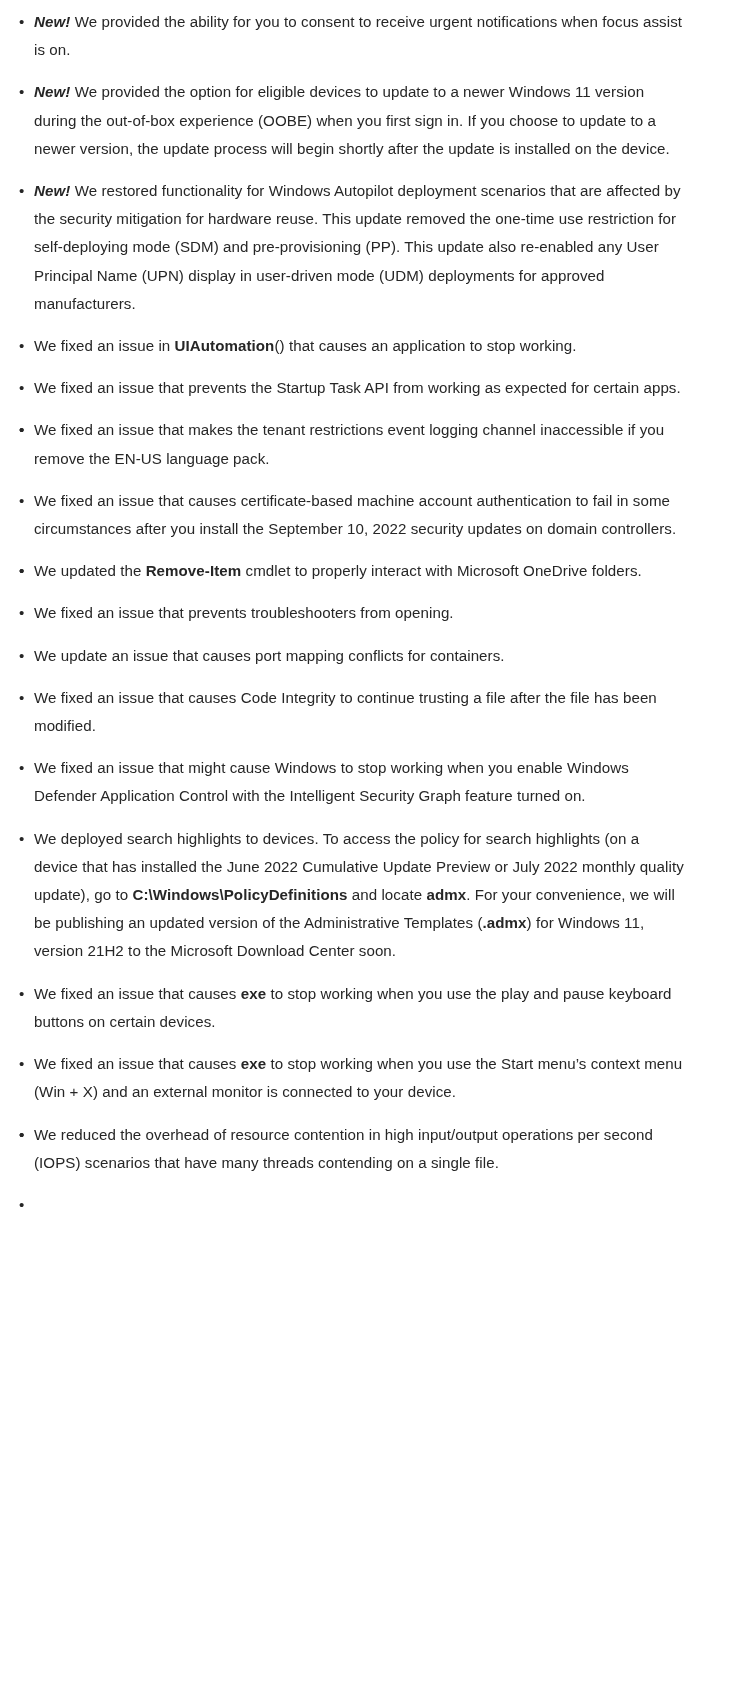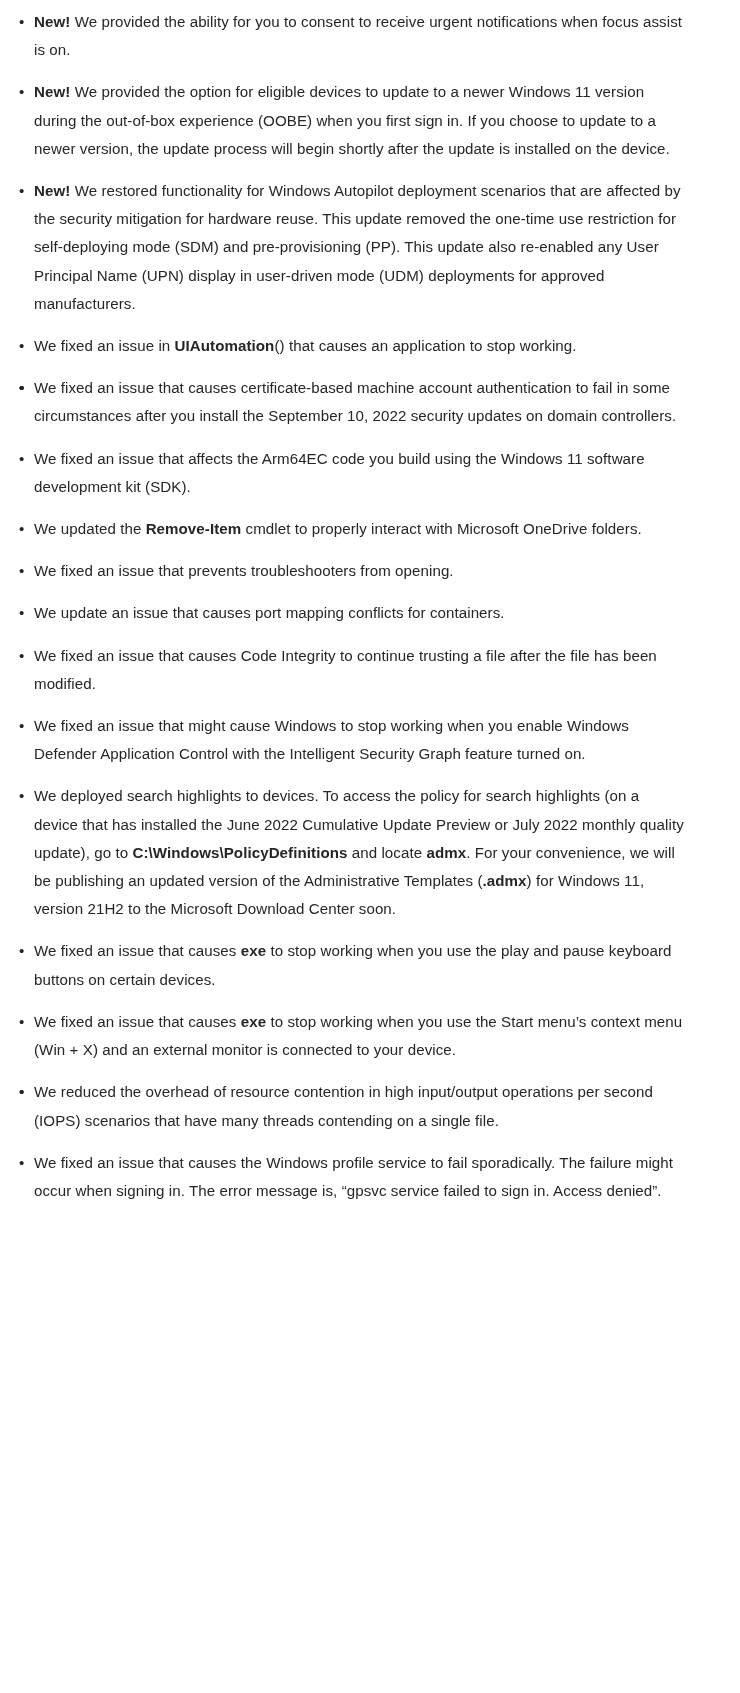--- a/index.html
+++ b/index.html
@@ -47,45 +47,46 @@
     line-height: 28.2px;
     font-size: 15.1px;
     color: #262626;
     text-align: left;
   }
   .seg-bold {
     font-weight: 700;
     text-align: right;
   }
   .seg-italic {
+    font-style: italic;
     font-weight: 700;
   }
   .note-text {
     display: inline;
   }
 </style>
 </head>
 <body>
 
 <div class="page">
   <ul class="notes-list" id="notes-list">
       <li class="note-item"><span class="bullet-marker">•</span><span class="note-text"><span class="seg-italic">New!</span><span> We provided the ability for you to consent to receive urgent notifications when focus assist is on.</span></span></li>
       <li class="note-item"><span class="bullet-marker">•</span><span class="note-text"><span class="seg-italic">New!</span><span> We provided the option for eligible devices to update to a newer Windows 11 version during the out-of-box experience (OOBE) when you first sign in. If you choose to update to a newer version, the update process will begin shortly after the update is installed on the device.</span></span></li>
       <li class="note-item"><span class="bullet-marker">•</span><span class="note-text"><span class="seg-italic">New!</span><span> We restored functionality for Windows Autopilot deployment scenarios that are affected by the security mitigation for hardware reuse. This update removed the one-time use restriction for self-deploying mode (SDM) and pre-provisioning (PP). This update also re-enabled any User Principal Name (UPN) display in user-driven mode (UDM) deployments for approved manufacturers.</span></span></li>
       <li class="note-item"><span class="bullet-marker">•</span><span class="note-text"><span>We fixed an issue in </span><span class="seg-bold">UIAutomation</span><span>() that causes an application to stop working.</span></span></li>
+      <li class="note-item"><span class="bullet-marker">•</span><span class="note-text"><span>We fixed an issue that prevents the Startup Task API from working as expected for certain apps.</span></span></li>
       <li class="note-item"><span class="bullet-marker">•</span></li>
+      <li class="note-item"><span class="bullet-marker">•</span><span class="note-text"><span>We fixed an issue that makes the tenant restrictions event logging channel inaccessible if you remove the EN-US language pack.</span></span></li>
+      <li class="note-item"><span class="bullet-marker">•</span><span class="note-text"><span>We fixed an issue that causes certificate-based machine account authentication to fail in some circumstances after you install the September 10, 2022 security updates on domain controllers.</span></span></li>
       <li class="note-item"><span class="bullet-marker">•</span></li>
-      <li class="note-item"><span class="bullet-marker">•</span></li>
-      <li class="note-item"><span class="bullet-marker">•</span><span class="note-text"><span>We fixed an issue that causes certificate-based machine account authentication to fail in some circumstances after you install the September 10, 2022 security updates on domain controllers.</span></span></li>
-      <li class="note-item"><span class="bullet-marker">•</span><span class="note-text"><span>We fixed an issue that affects the Arm64EC code you build using the Windows 11 software development kit (SDK).</span></span></li>
       <li class="note-item"><span class="bullet-marker">•</span><span class="note-text"><span>We updated the </span><span class="seg-bold">Remove-Item</span><span> cmdlet to properly interact with Microsoft OneDrive folders.</span></span></li>
       <li class="note-item"><span class="bullet-marker">•</span><span class="note-text"><span>We fixed an issue that prevents troubleshooters from opening.</span></span></li>
       <li class="note-item"><span class="bullet-marker">•</span><span class="note-text"><span>We update an issue that causes port mapping conflicts for containers.</span></span></li>
       <li class="note-item"><span class="bullet-marker">•</span><span class="note-text"><span>We fixed an issue that causes Code Integrity to continue trusting a file after the file has been modified.</span></span></li>
       <li class="note-item"><span class="bullet-marker">•</span><span class="note-text"><span>We fixed an issue that might cause Windows to stop working when you enable Windows Defender Application Control with the Intelligent Security Graph feature turned on.</span></span></li>
       <li class="note-item"><span class="bullet-marker">•</span><span class="note-text"><span>We deployed search highlights to devices. To access the policy for search highlights (on a device that has installed the June 2022 Cumulative Update Preview or July 2022 monthly quality update), go to </span><span class="seg-bold">C:\Windows\PolicyDefinitions</span><span> and locate </span><span class="seg-bold">admx</span><span>. For your convenience, we will be publishing an updated version of the Administrative Templates (</span><span class="seg-bold">.admx</span><span>) for Windows 11, version 21H2 to the Microsoft Download Center soon.</span></span></li>
       <li class="note-item"><span class="bullet-marker">•</span><span class="note-text"><span>We fixed an issue that causes </span><span class="seg-bold">exe</span><span> to stop working when you use the play and pause keyboard buttons on certain devices.</span></span></li>
       <li class="note-item"><span class="bullet-marker">•</span><span class="note-text"><span>We fixed an issue that causes </span><span class="seg-bold">exe</span><span> to stop working when you use the Start menu’s context menu (Win + X) and an external monitor is connected to your device.</span></span></li>
       <li class="note-item"><span class="bullet-marker">•</span></li>
       <li class="note-item"><span class="bullet-marker">•</span><span class="note-text"><span>We reduced the overhead of resource contention in high input/output operations per second (IOPS) scenarios that have many threads contending on a single file.</span></span></li>
-      <li class="note-item"><span class="bullet-marker">•</span><span class="note-text"><span>We fixed an issue that causes the Windows profile service to fail sporadically. The failure might occur when signing in. The error message is, “gpsvc service failed to sign in. Access denied”.</span></span></li>
+      <li class="note-item"><span class="bullet-marker">•</span></li>
     </ul>
 </div>
 
 </body></html>

